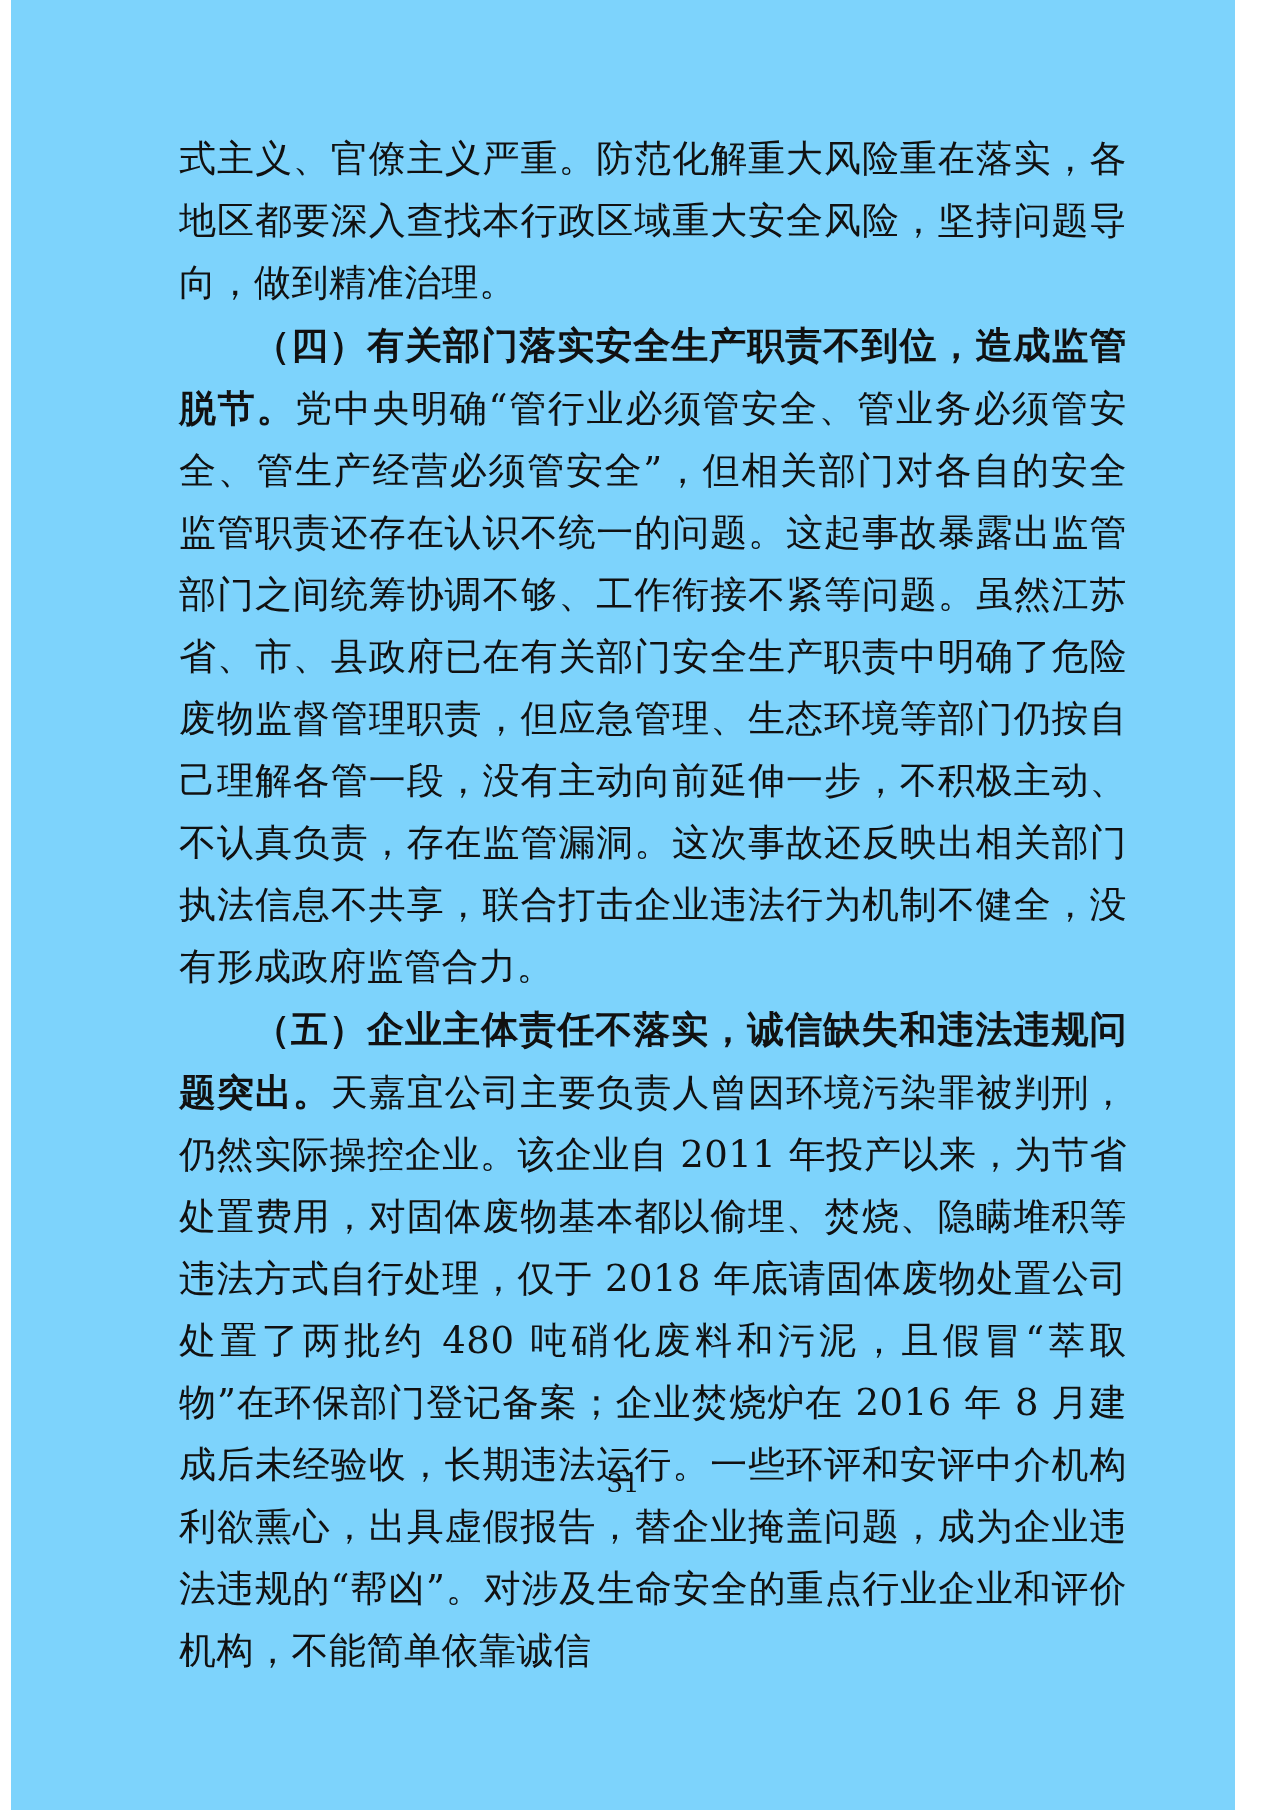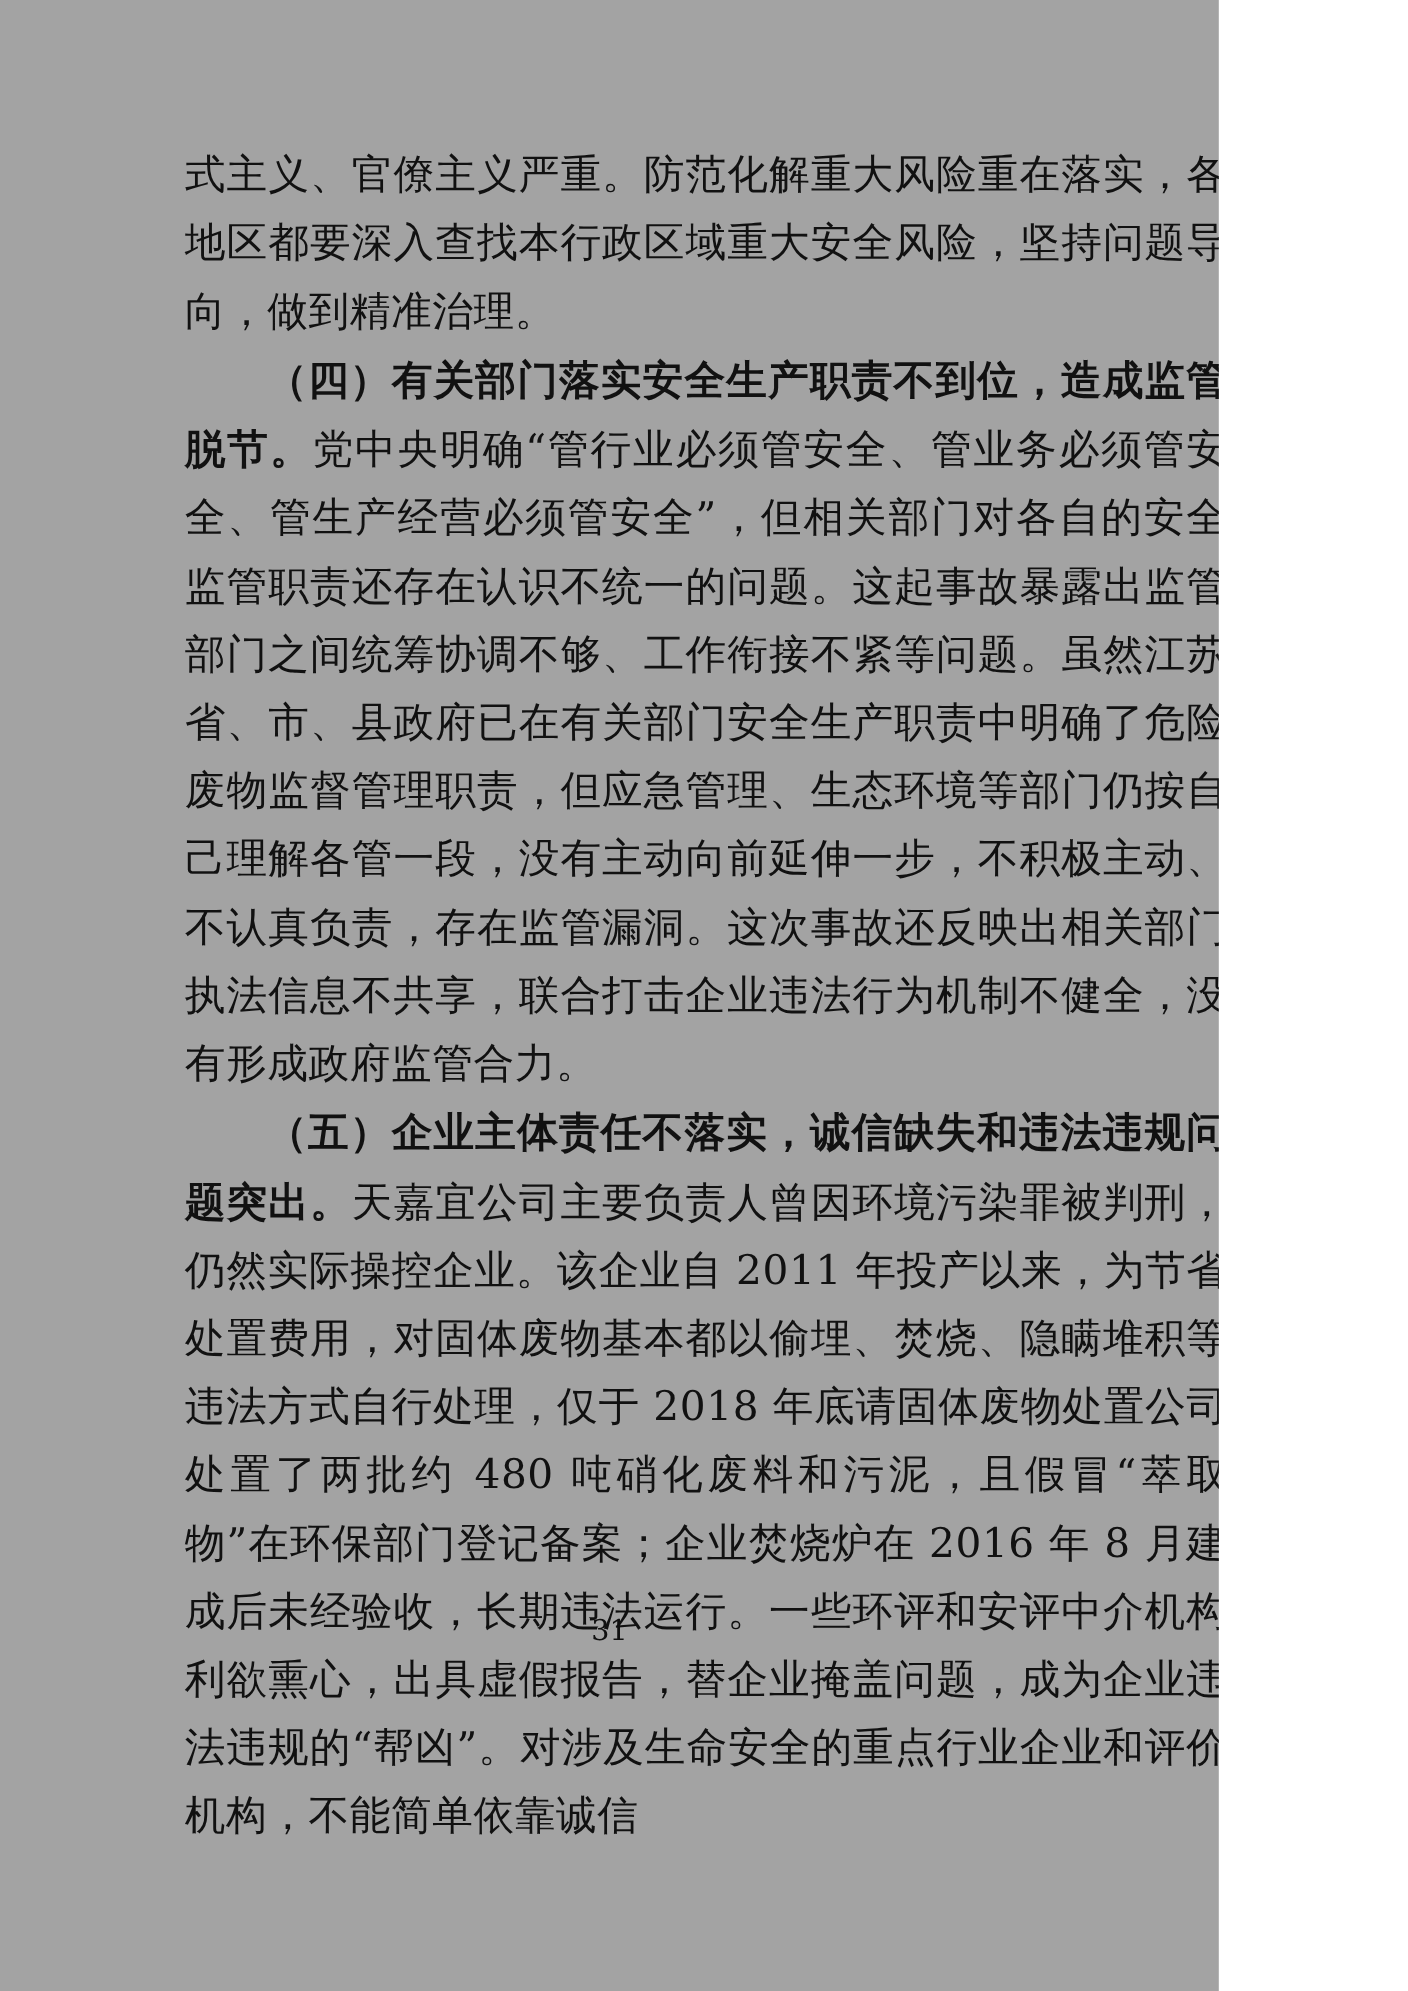--- a/index.html
+++ b/index.html
@@ -2,25 +2,26 @@
 <html><head>
 <meta charset="utf-8">
 <style>
   html, body {
     margin: 0;
     padding: 0;
     background: #ffffff;
   }
   .page {
     position: relative;
-    width: 1108px;
+    width: 1224px;
     height: 1810px;
-    background: #a3a3a3;
+    background: #7dd3fc;
     box-sizing: border-box;
     overflow: hidden;
+    margin-left: 11px;
   }
   .content {
     position: absolute;
     left: 168px;
     top: 128px;
     width: 948px;
   }
   .para {
     font-family: "DejaVu Serif", "Liberation Serif", serif;
     font-size: 37px;

